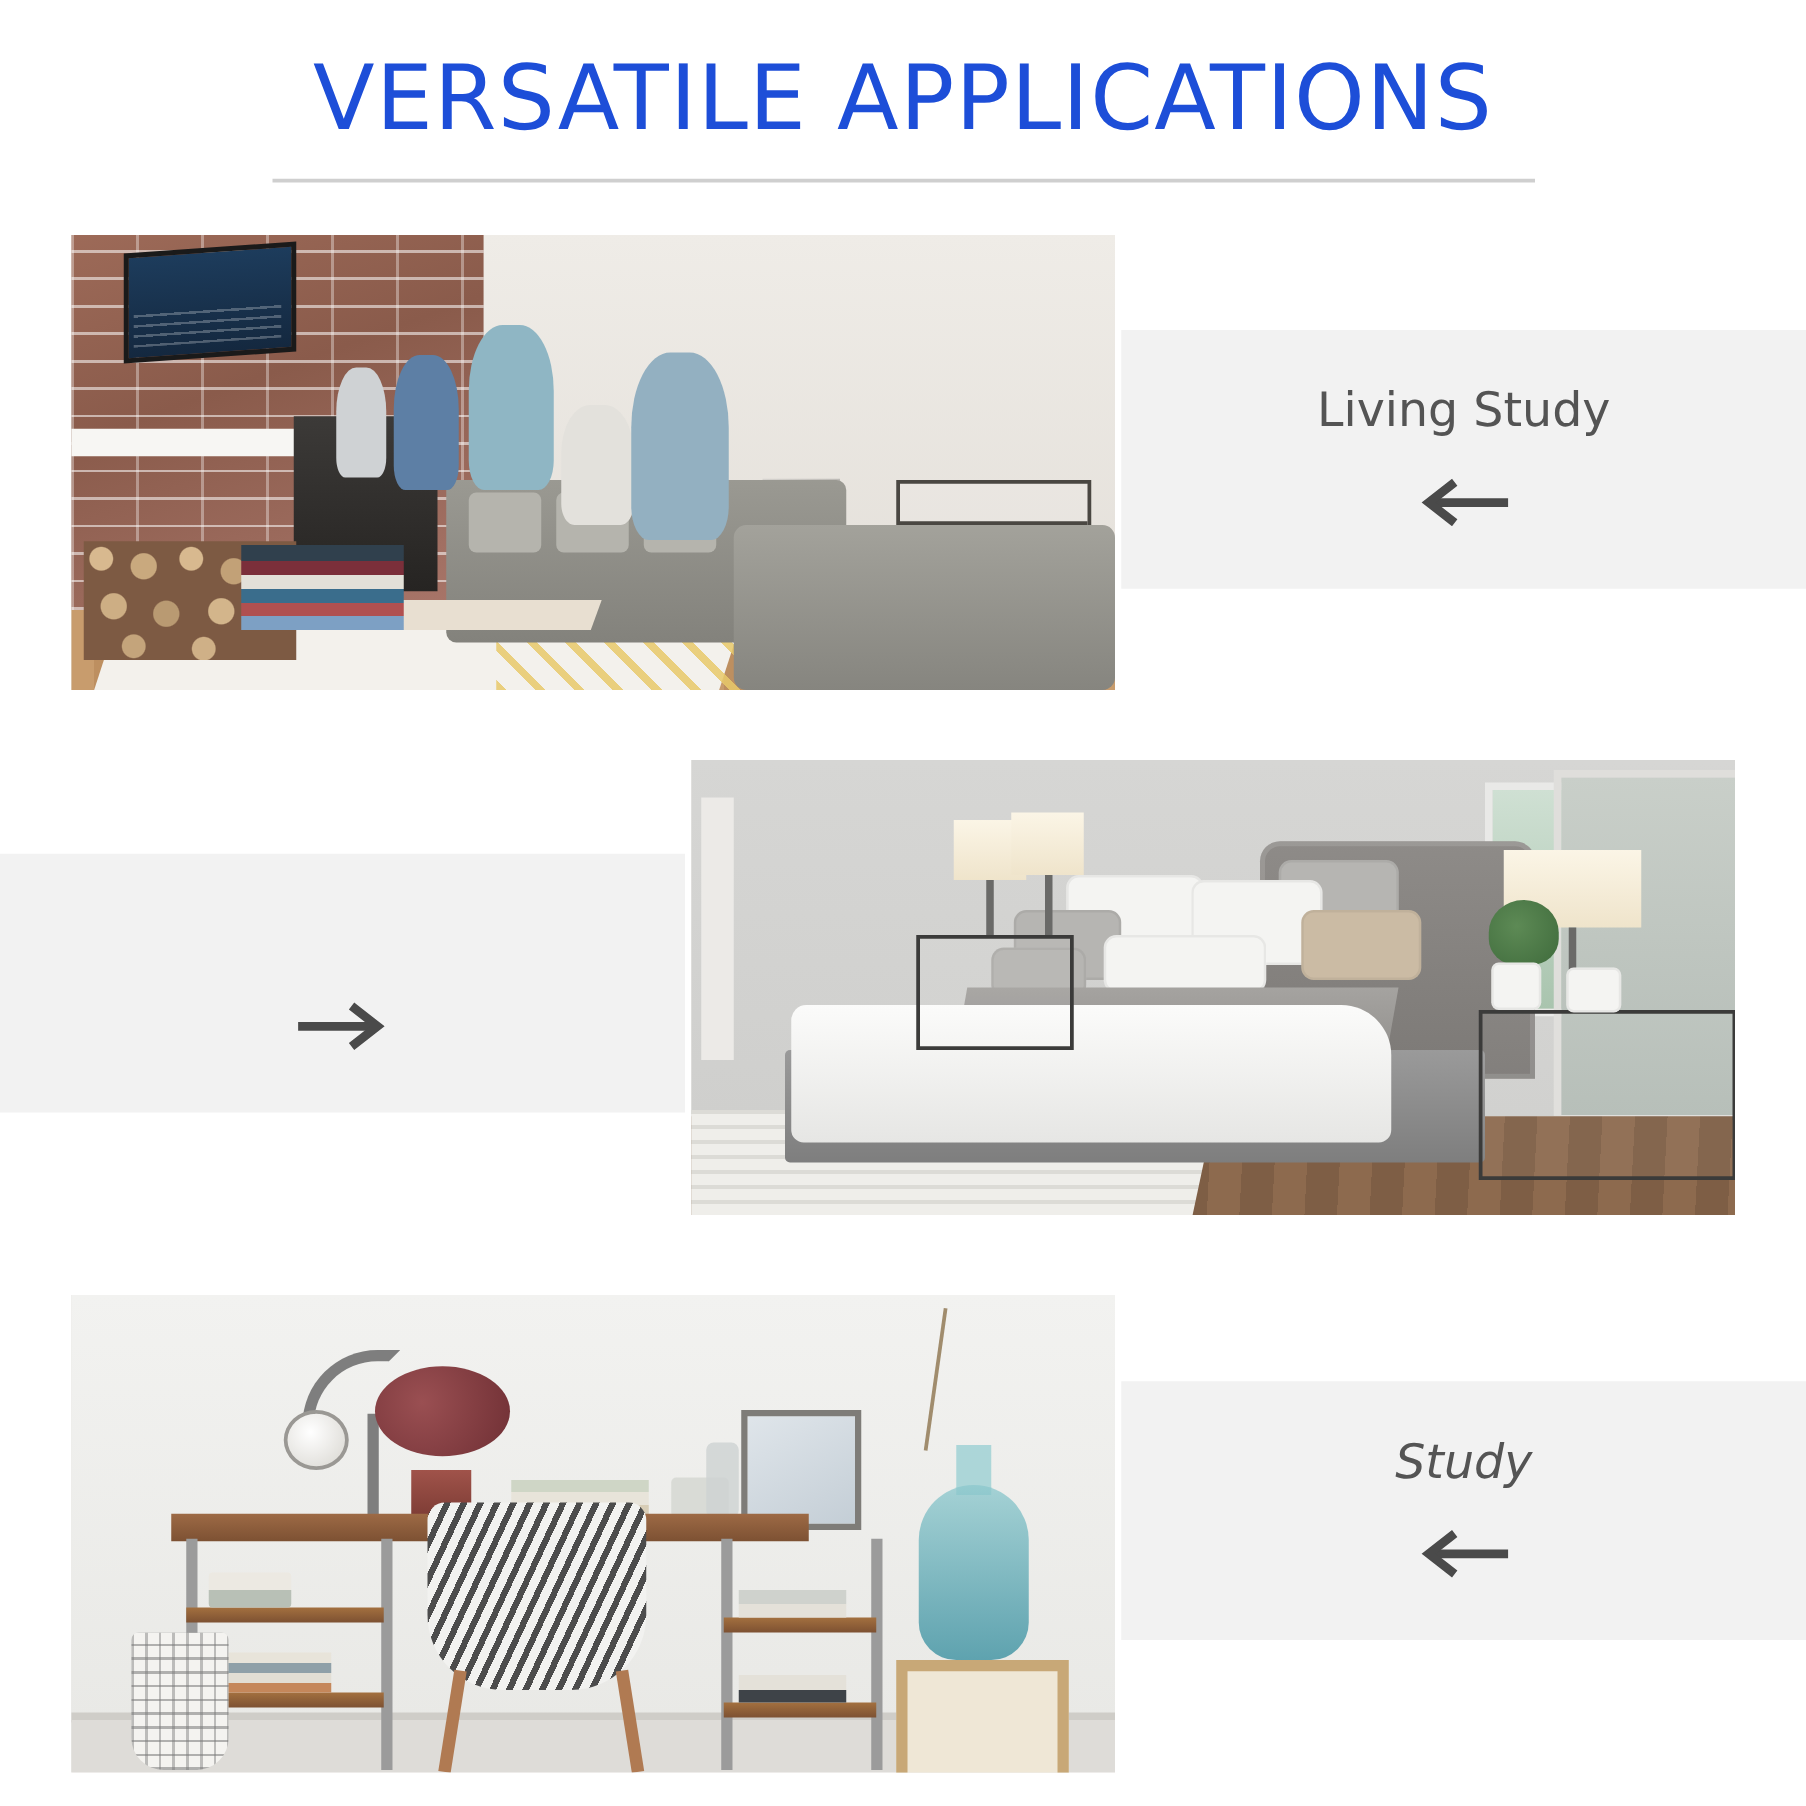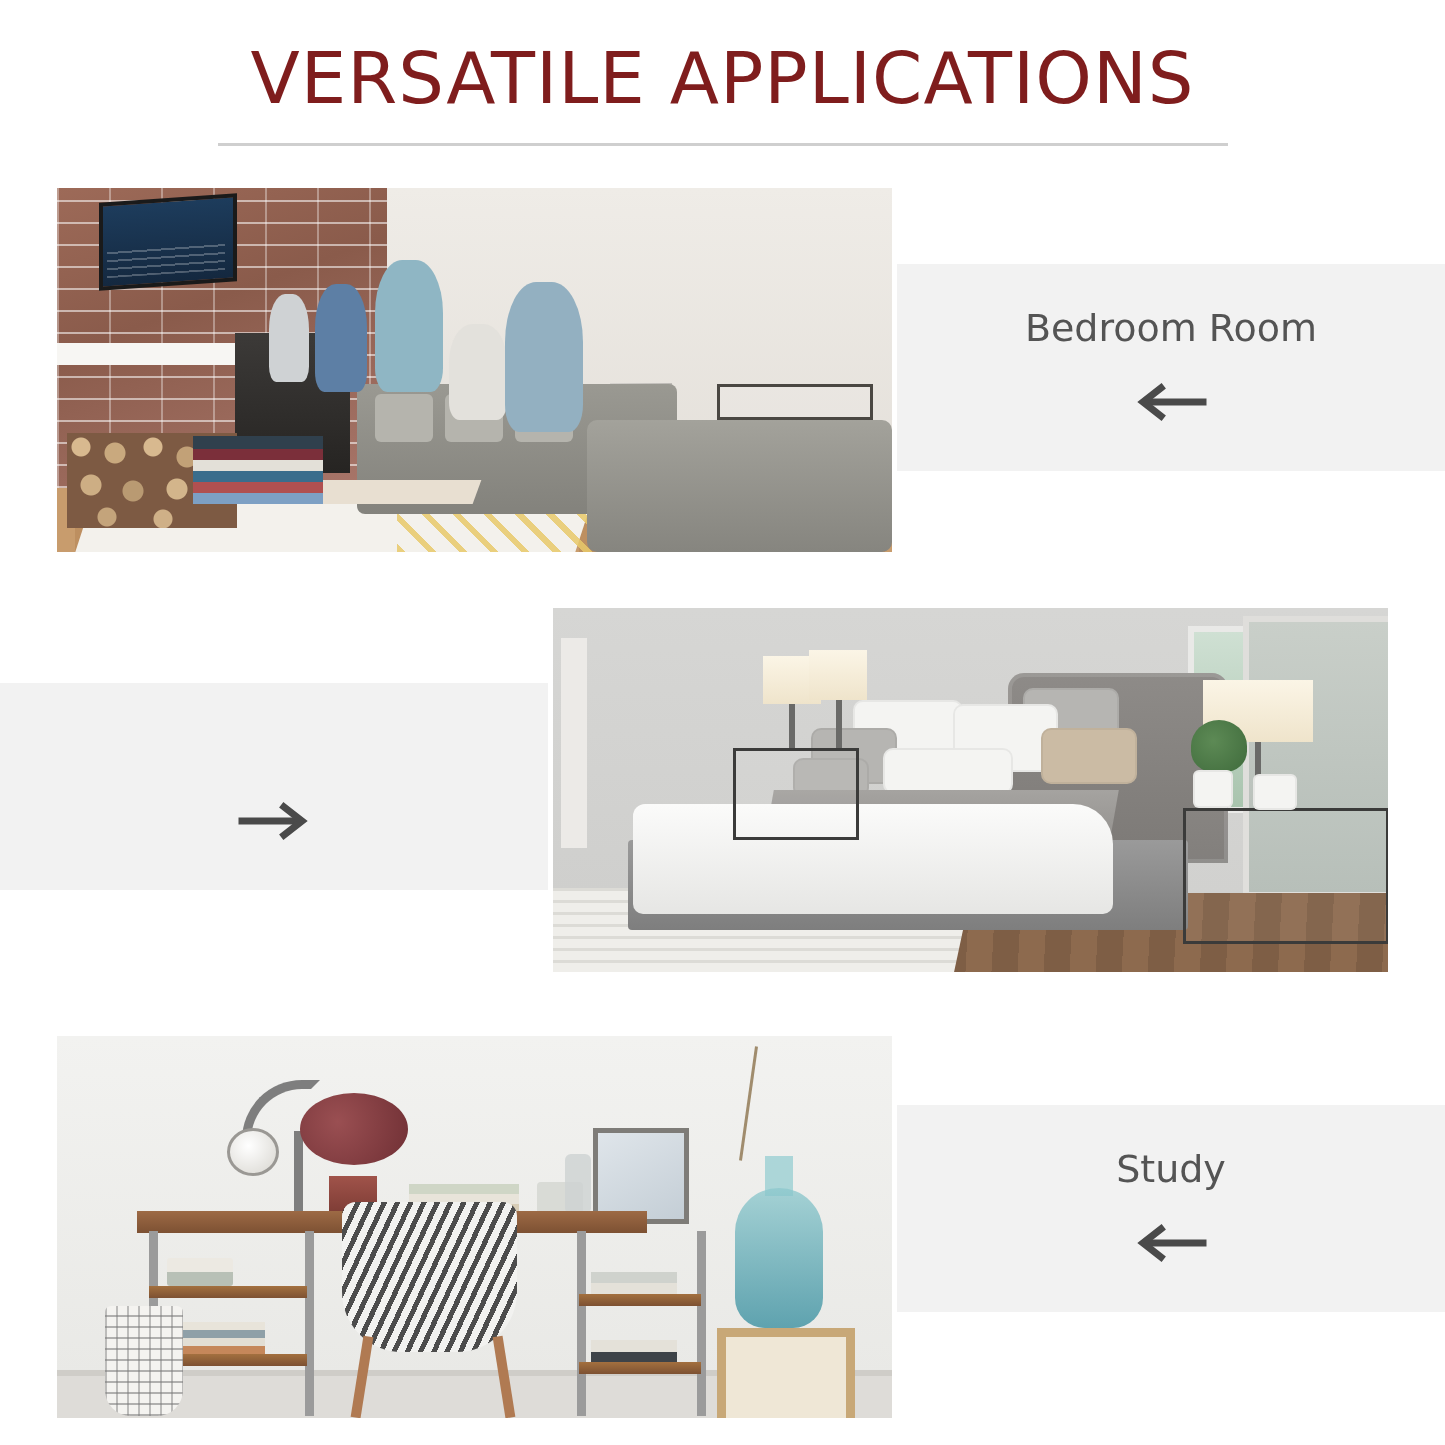--- a/index.html
+++ b/index.html
@@ -24,21 +24,21 @@
     height: 160px;
   }
   .header-title {
     position: absolute;
     left: 0;
     top: 36px;
     width: 1445px;
     text-align: center;
     font-size: 72px;
     letter-spacing: 1px;
-    color: #7f1d1d;
+    color: #1d4ed8;
     font-weight: 400;
     font-family: "DejaVu Sans", sans-serif;
   }
   .header-rule {
     position: absolute;
     left: 218px;
     top: 143px;
     width: 1010px;
     height: 3px;
     background: #cfcfcf;
@@ -250,21 +250,21 @@
     position:absolute; border-radius:50% 50% 40% 40%;
     background: radial-gradient(circle at 40% 40%, #5d8a55, #3f6b3c);
   }
   .bd-mirror {
     position:absolute; left:690px; top:8px; width:140px; height:270px;
     background: linear-gradient(180deg,#c9cfc9,#b4bcb6);
     border:6px solid #dfdedb;
   }
 
   
-  #row3-panel { left: 897px; top: 1105px; width: 548px; height: 207px; }
+  #row3-panel { left: 897px; top: 1105px; width: 548px; height: 207px; font-style: italic; }
   #row3-label { top: 42px; }
   #row3-arrow { top: 118px; }
 
   #photo-study { left: 57px; top: 1036px; width: 835px; height: 382px; }
 
   .st-wall {
     position:absolute; left:0; top:0; width:835px; height:340px;
     background: linear-gradient(180deg, #f2f2f0 0%, #e9e9e6 100%);
   }
   .st-floor {
@@ -381,21 +381,21 @@
   <div class="lr-person" style="left:258px; top:96px; width:52px; height:108px; background:#5d7fa5;"></div>
   <div class="lr-person" style="left:318px; top:72px; width:68px; height:132px; background:#8fb6c4;"></div>
   <div class="lr-person" style="left:392px; top:136px; width:58px; height:96px; background:#e3e1dc;"></div>
   <div class="lr-person" style="left:448px; top:94px; width:78px; height:150px; background:#93b0c1;"></div>
 
   <div class="lr-table"></div>
   <div class="lr-books"></div>
 </div>
 
 <div class="panel" id="row1-panel">
-  <div class="panel-label" id="row1-label">Bedroom Room</div>
+  <div class="panel-label" id="row1-label">Living Study</div>
   <div class="arrow-wrap" id="row1-arrow">
     <svg class="arrow-svg" width="72" height="40" viewBox="0 0 72 40">
       <path d="M68 20 H12" stroke="#4a4a4a" stroke-width="7" stroke-linecap="square" fill="none"></path>
       <path d="M26 6 L8 20 L26 34" stroke="#4a4a4a" stroke-width="7" fill="none" stroke-linecap="square" stroke-linejoin="miter"></path>
     </svg>
   </div>
 </div>
 
 <div class="panel" id="row2-panel">
   <div class="arrow-wrap" id="row2-arrow">

